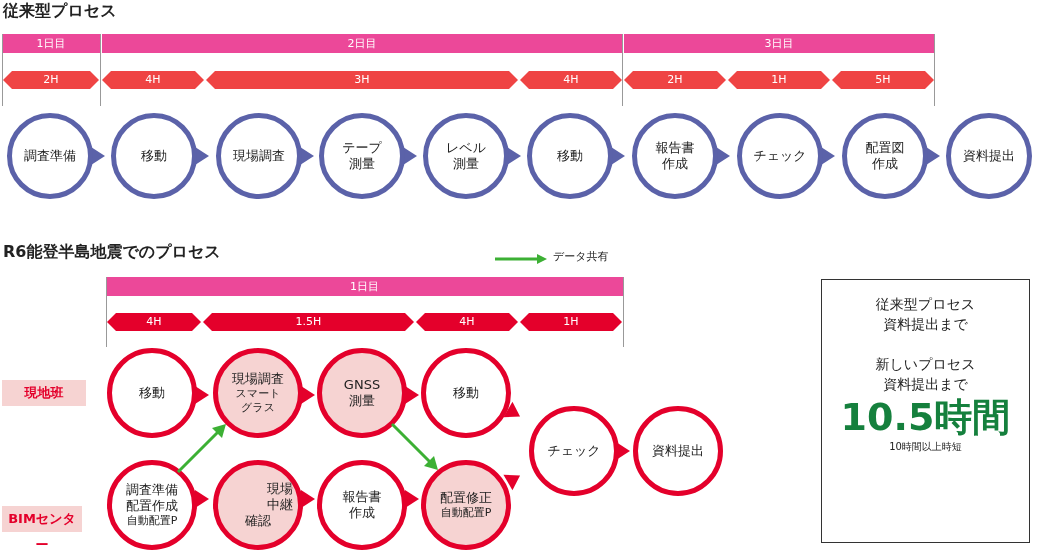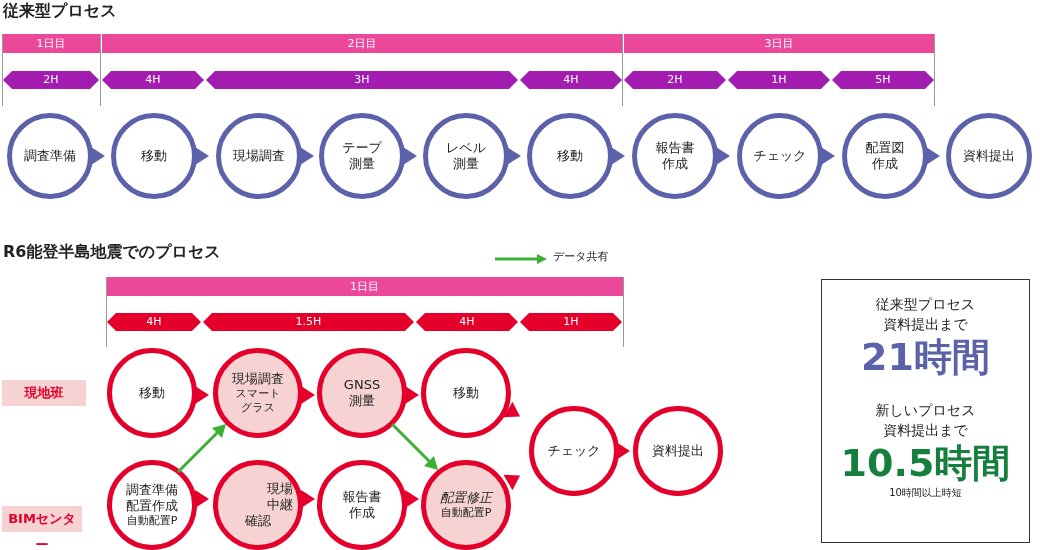--- a/index.html
+++ b/index.html
@@ -3,21 +3,21 @@
 <meta charset="utf-8">
 <style>
   html, body { margin:0; padding:0; background:#fff; }
   body { width:1040px; height:550px; position:relative; overflow:hidden;
          font-family:"DejaVu Sans", "Liberation Sans", sans-serif; color:#222; }
   .abs { position:absolute; }
   .section-title { font-weight:bold; font-size:16px; color:#222; white-space:nowrap; }
   .dayband { background:#ec4899; color:#fff; font-size:11px; height:19px; line-height:19px; text-align:center; }
   .vline { width:1px; background:#999; }
   .dur { height:18px; line-height:18px; color:#fff; font-size:11px; text-align:center; }
-  .dur.blue { background:#a21caf; clip-path:polygon(9px 0, calc(100% - 9px) 0, 100% 50%, calc(100% - 9px) 100%, 9px 100%, 0 50%); }
+  .dur.blue { background:#ef4444; clip-path:polygon(9px 0, calc(100% - 9px) 0, 100% 50%, calc(100% - 9px) 100%, 9px 100%, 0 50%); }
   .dur.red { background:#e4002b; clip-path:polygon(9px 0, calc(100% - 9px) 0, 100% 50%, calc(100% - 9px) 100%, 9px 100%, 0 50%); }
   .node { box-sizing:border-box; border-radius:50%; display:flex; align-items:center; justify-content:center;
           text-align:center; font-size:13px; line-height:1.25; background:#fff; z-index:2; }
   .node.blue { width:86px; height:86px; border:5px solid #5b62a9; }
   .node.red { width:90px; height:90px; border:5px solid #e4002b; }
   .node.red.hl { background:#f6d3d2; }
   .node .sub { font-size:11px; display:block; }
   .tri { width:0; height:0; z-index:1; }
   .tri.blue { border-top:9px solid transparent; border-bottom:9px solid transparent; border-left:14px solid #5b62a9; }
   .tri.red { border-top:9px solid transparent; border-bottom:9px solid transparent; border-left:14px solid #e4002b; }
@@ -182,21 +182,21 @@
     <div class="abs tri red" style="left: 301px; top: 490px;"></div>
     <div class="abs node red" style="left: 317px; top: 460px;">
       <div>
         <span style="display: block;">報告書</span>
         <span style="display: block;">作成</span>
       </div>
     </div>
     <div class="abs tri red" style="left: 405px; top: 490px;"></div>
     <div class="abs node red hl" style="left: 421px; top: 460px;">
       <div>
-        <span style="display: block; font-style: italic;">配置修正</span>
+        <span style="display: block;">配置修正</span>
         <span class="sub">自動配置P</span>
       </div>
     </div>
     <div class="abs tri red" style="left: 507px; top: 470px; transform: rotate(-30deg);"></div>
     <div class="abs node red" style="left: 529px; top: 406px;">
       <div>
         <span style="display: block;">チェック</span>
       </div>
     </div>
     <div class="abs node red" style="left: 633px; top: 406px;">
@@ -214,18 +214,17 @@
   </g>
   <g>
     <line x1="392" y1="424" x2="432" y2="464" stroke="#3cb034" stroke-width="3"></line>
     <polygon points="438,470 424,466 434,456" fill="#3cb034"></polygon>
   </g>
 </svg>
 
 <div class="abs summary" style="left:821px;top:279px;width:207px;height:262px;">
   <div class="lbl" style="margin-top:14px;">従来型プロセス</div>
   <div class="lbl">資料提出まで</div>
-  <div class="big" style="color:#5b62a9;">21時間</div>
   <div class="lbl" style="margin-top:20px;">新しいプロセス</div>
   <div class="lbl">資料提出まで</div>
   <div class="big" style="color:#15803d;">10.5時間</div>
   <div class="note">10時間以上時短</div>
 </div>
 
 </body></html>

